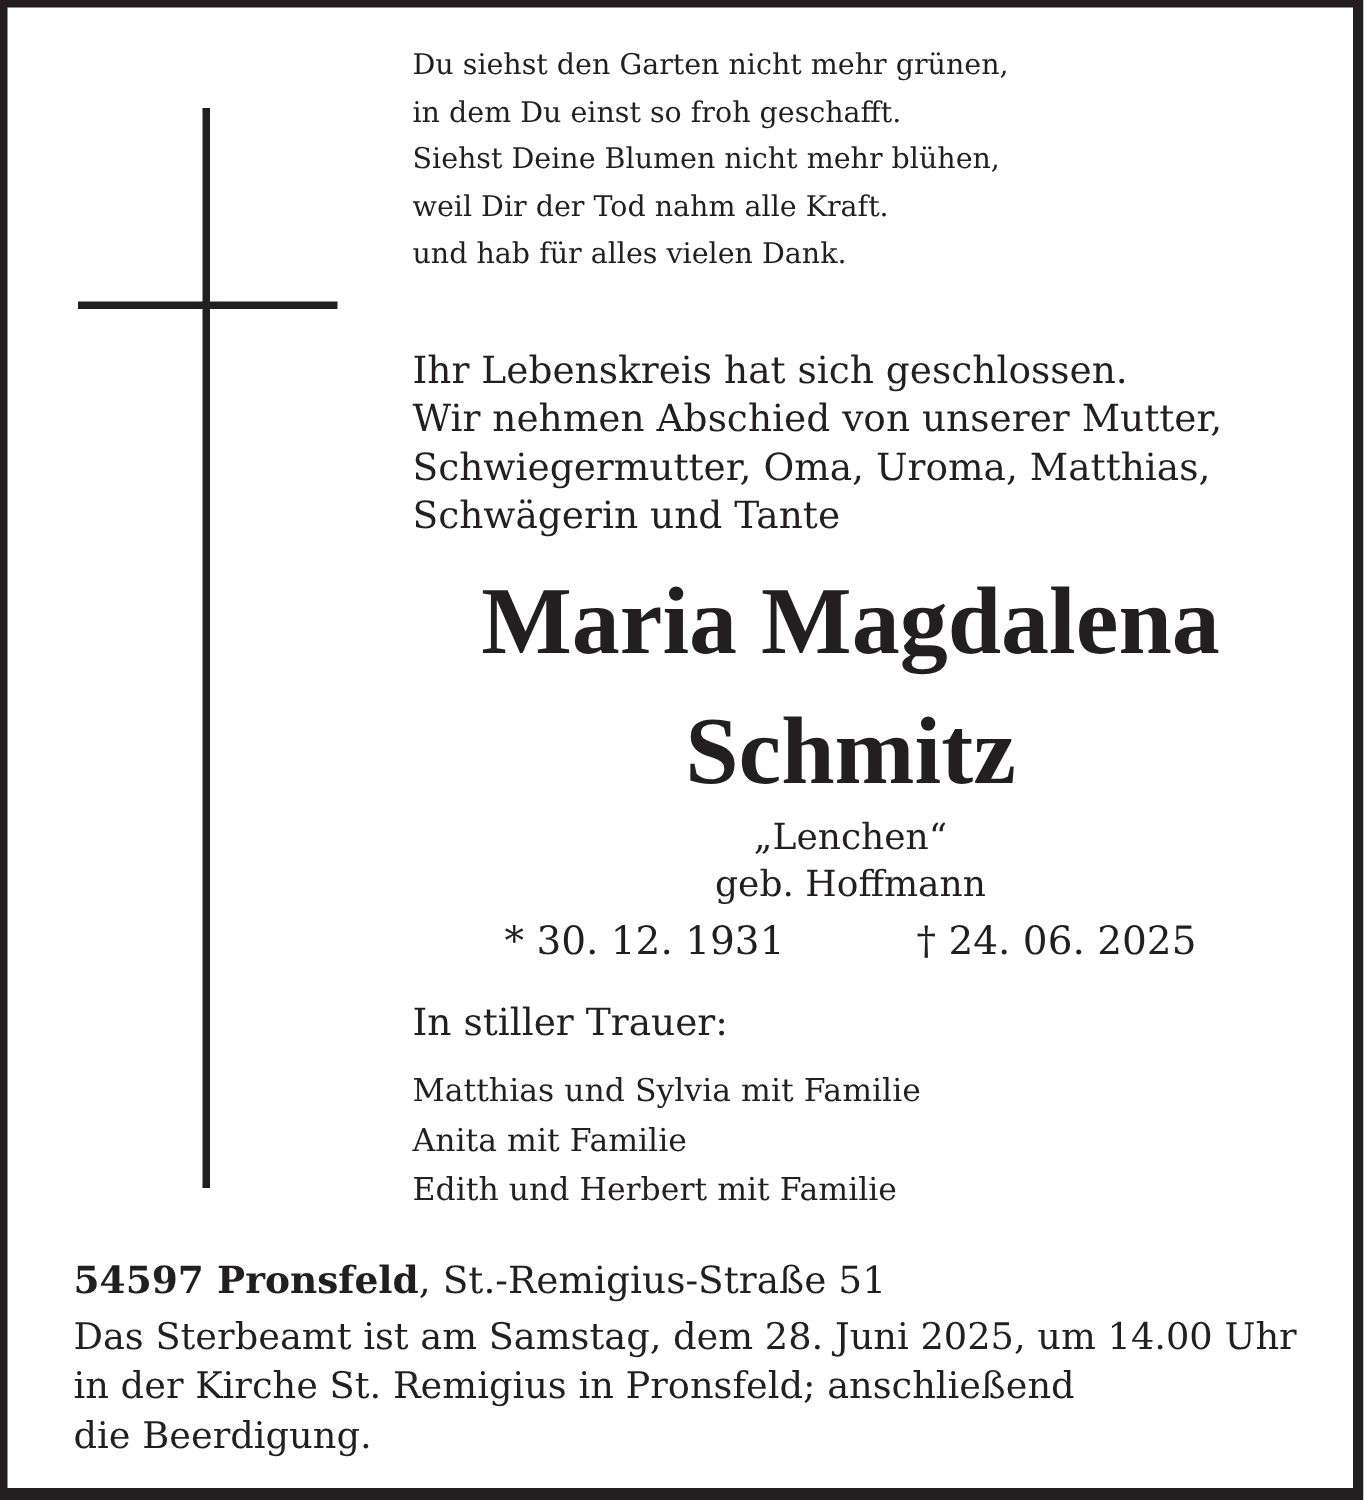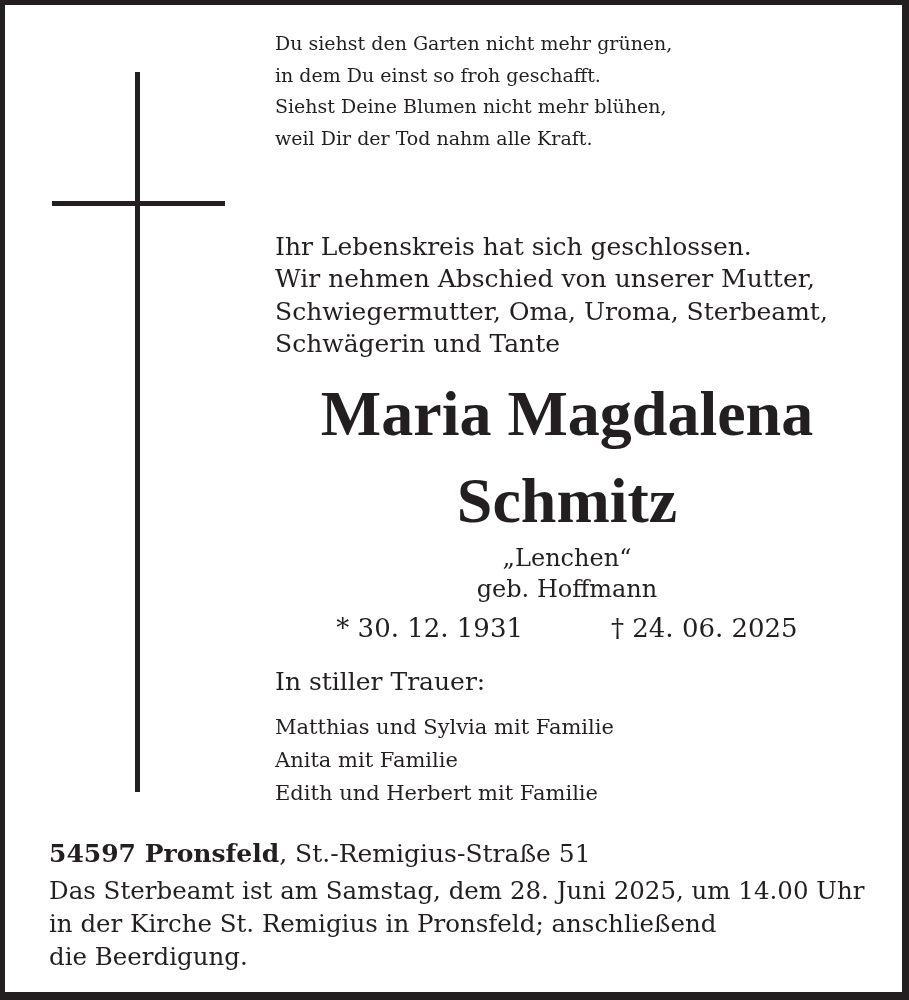--- a/index.html
+++ b/index.html
@@ -115,26 +115,27 @@
 <div class="page">
 
   <div class="abs cross-v"></div>
   <div class="abs cross-h"></div>
 
   <div class="abs poem">
     <div>Du siehst den Garten nicht mehr grünen,</div>
     <div>in dem Du einst so froh geschafft.</div>
     <div>Siehst Deine Blumen nicht mehr blühen,</div>
     <div>weil Dir der Tod nahm alle Kraft.</div>
+    <div>und hab für alles vielen Dank.</div>
   </div>
 
   <div class="abs intro">
     <div>Ihr Lebenskreis hat sich geschlossen.</div>
     <div>Wir nehmen Abschied von unserer Mutter,</div>
-    <div>Schwiegermutter, Oma, Uroma, Sterbeamt,</div>
+    <div>Schwiegermutter, Oma, Uroma, Matthias,</div>
     <div>Schwägerin und Tante</div>
   </div>
 
   <div class="abs name-block">
     <div>Maria Magdalena</div>
     <div>Schmitz</div>
   </div>
 
   <div class="abs nickname">„Lenchen“</div>
   <div class="abs maiden">geb. Hoffmann</div>

